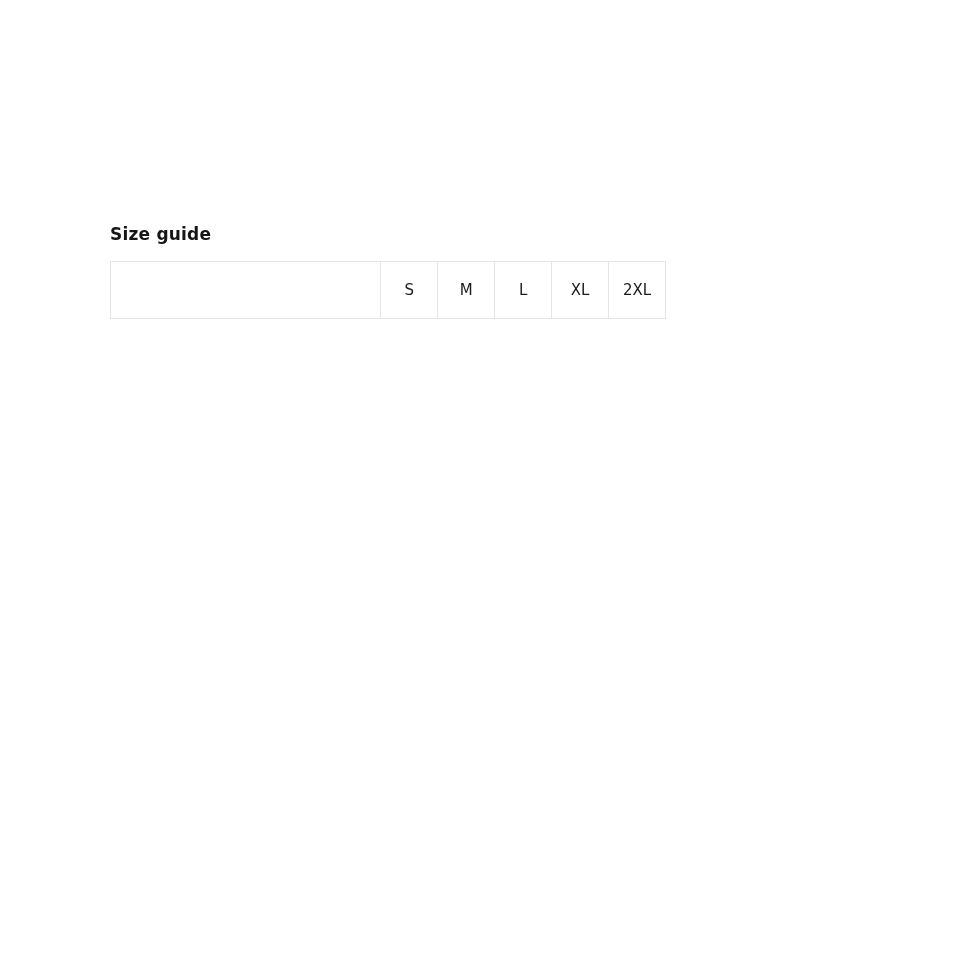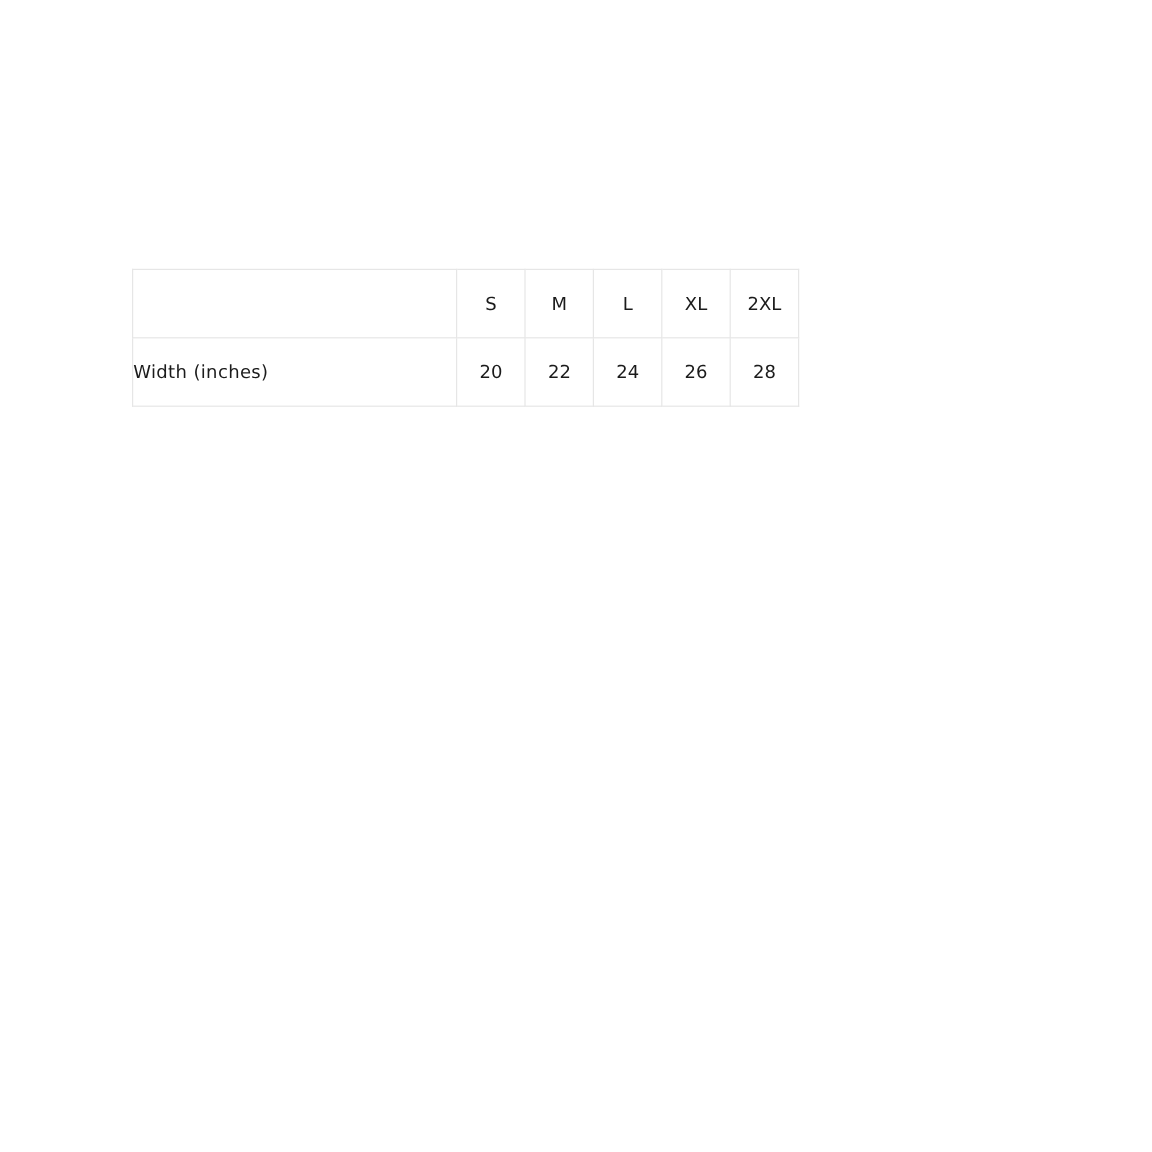--- a/index.html
+++ b/index.html
@@ -68,20 +68,21 @@
     color: #1b1b1b;
   }
   .cell-empty {
     background: #ffffff;
   }
 </style>
 </head>
 <body>
 
 <div class="size-guide-block">
+  <h2 class="size-guide-title">Size guide</h2>
 
   <table class="size-table">
     <colgroup>
       <col class="c-label">
       <col class="c-size">
       <col class="c-size">
       <col class="c-size">
       <col class="c-size">
       <col class="c-size">
     </colgroup>
@@ -89,23 +90,15 @@
       <tr>
         <th class="cell-empty"></th>
         <th class="cell-head">S</th>
         <th class="cell-head">M</th>
         <th class="cell-head">L</th>
         <th class="cell-head">XL</th>
         <th class="cell-head">2XL</th>
       </tr>
     </thead>
     <tbody>
-      <tr>
-        <td class="cell-label">Width (inches)</td>
-        <td class="cell-val">20</td>
-        <td class="cell-val">22</td>
-        <td class="cell-val">24</td>
-        <td class="cell-val">26</td>
-        <td class="cell-val">28</td>
-      </tr>
     </tbody>
   </table>
 </div>
 
 </body></html>

